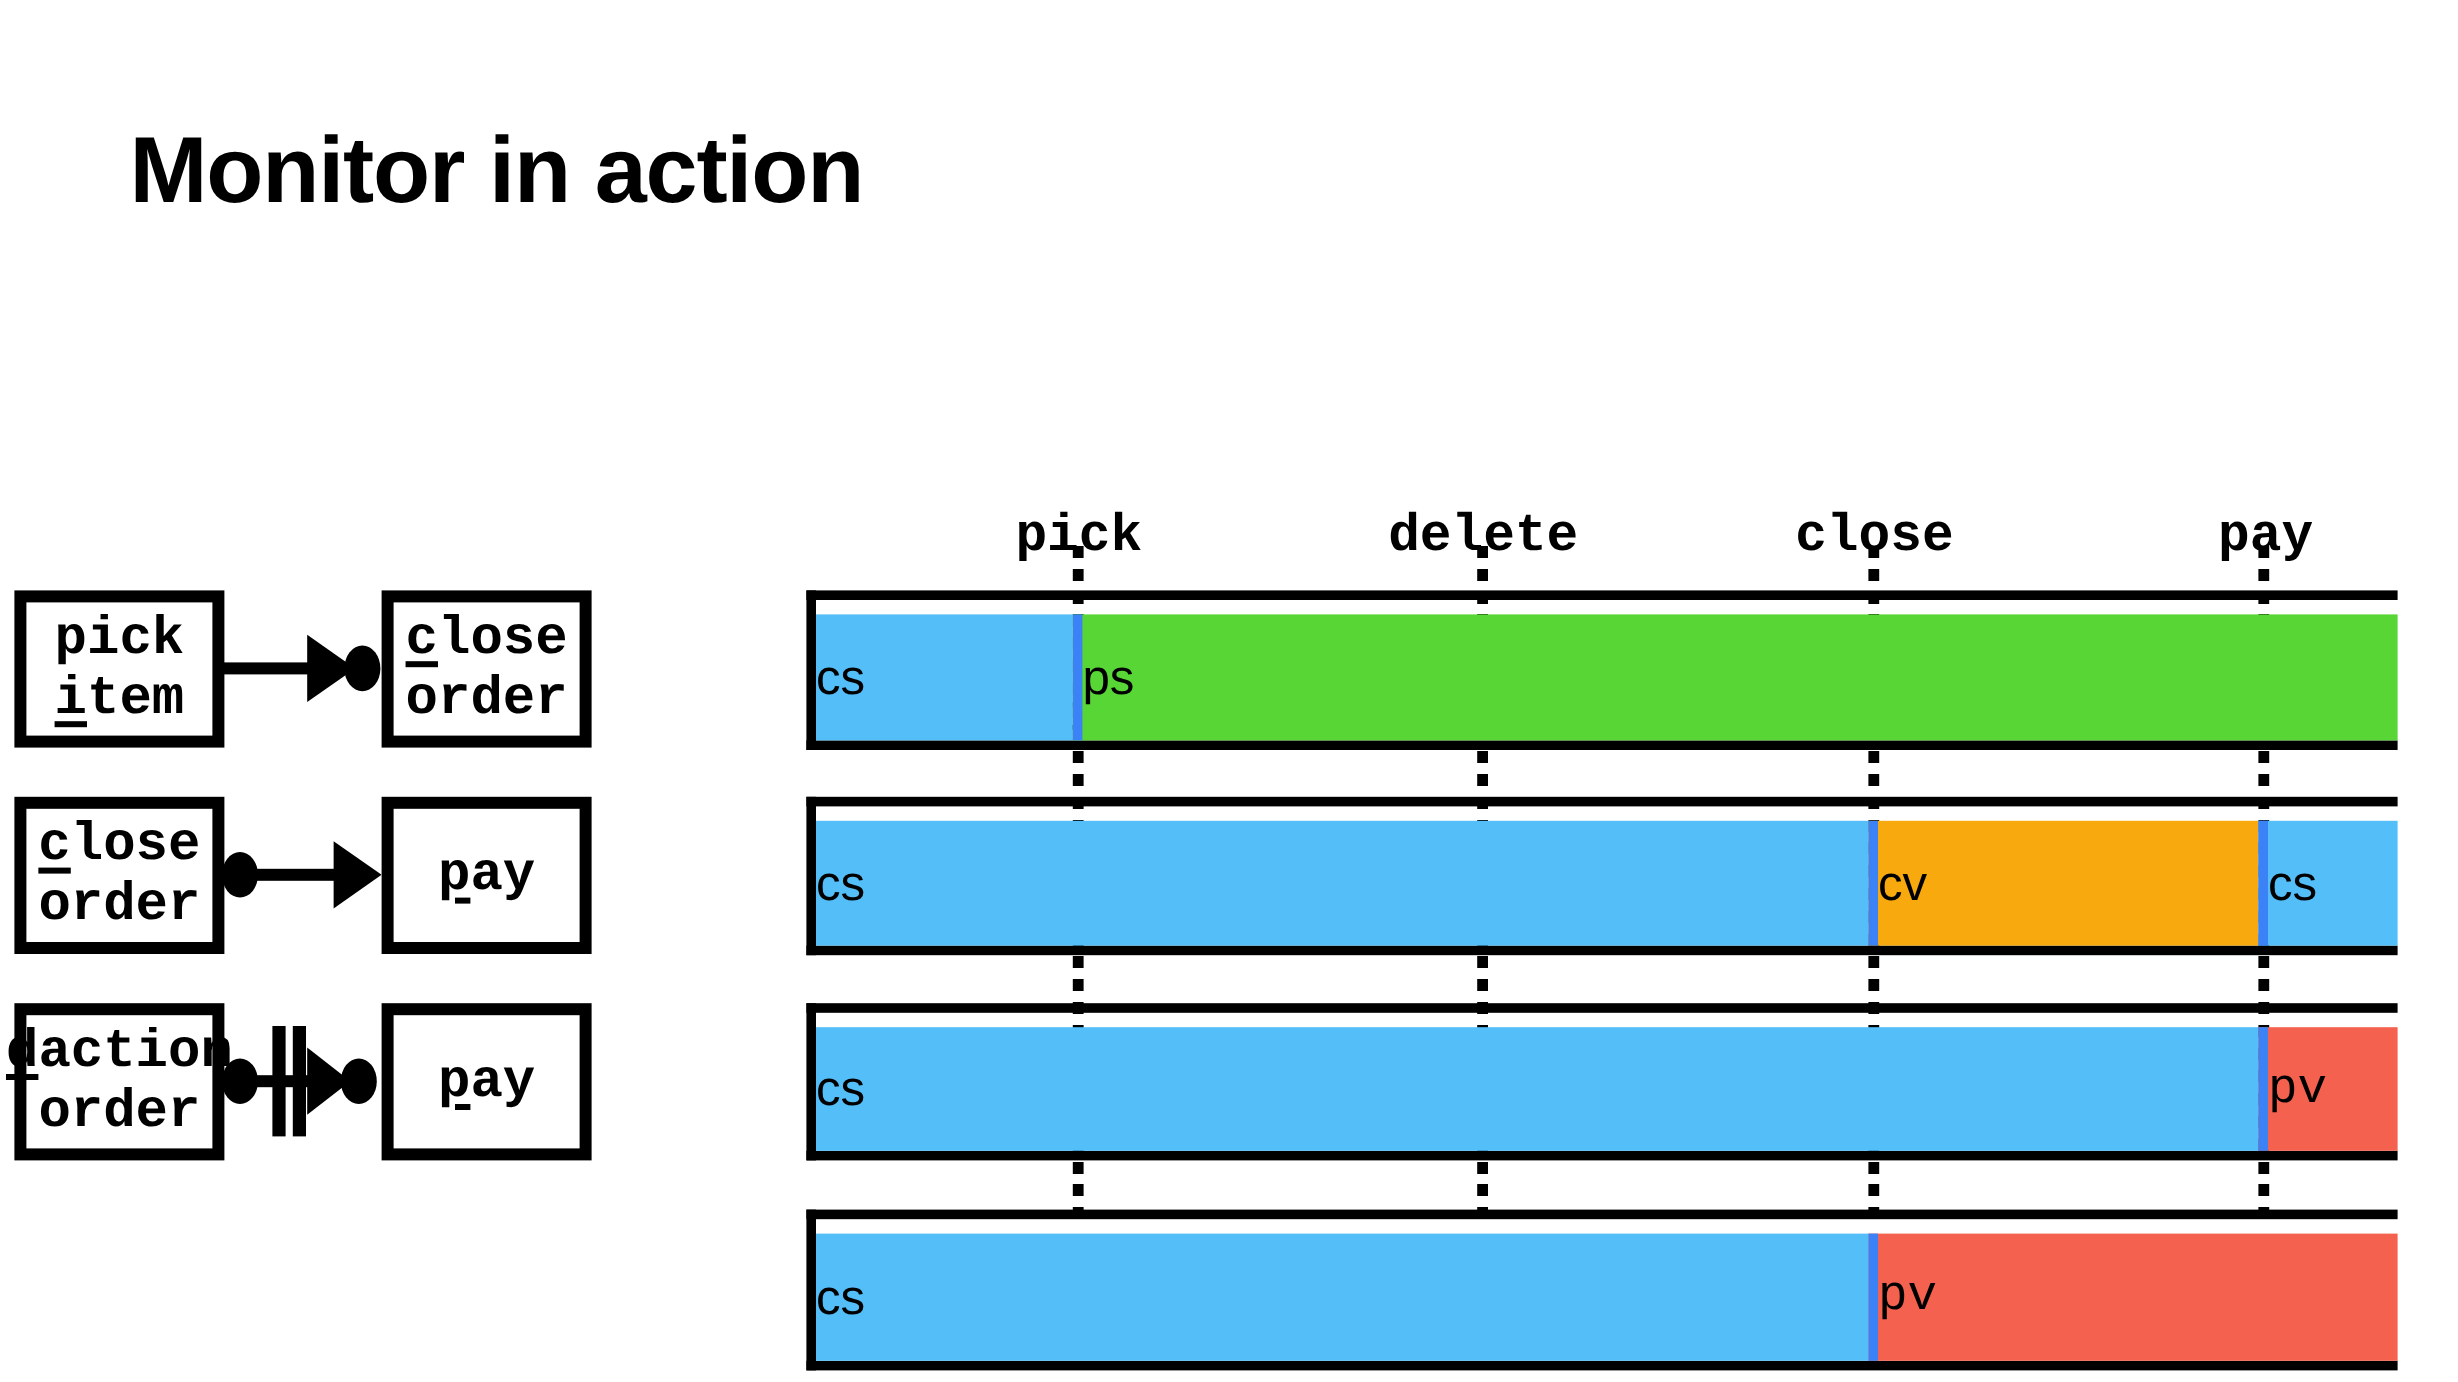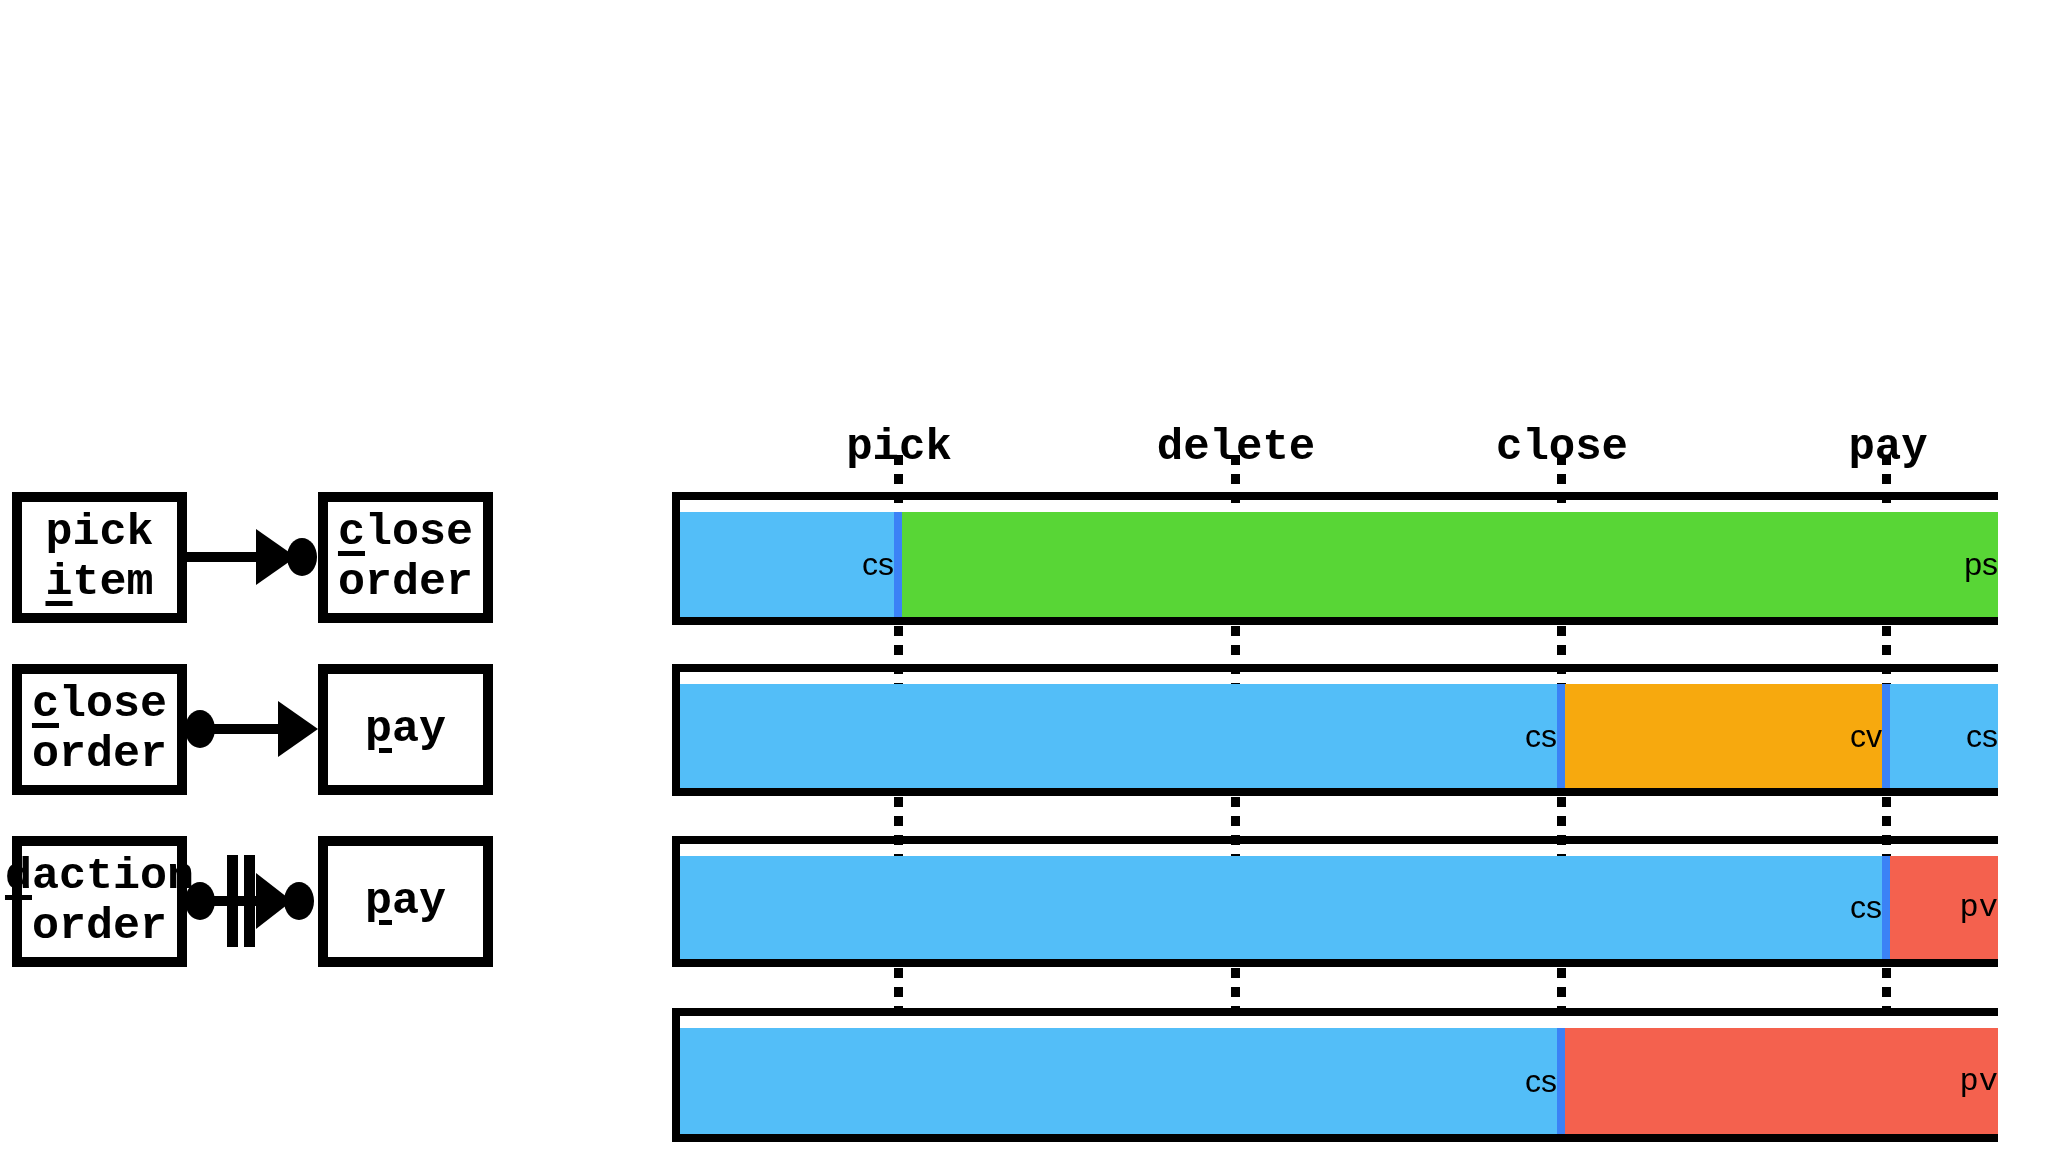--- a/index.html
+++ b/index.html
@@ -24,33 +24,34 @@
             box-sizing:border-box;display:flex;flex-direction:column;justify-content:center;align-items:center;
             font-size:45px;line-height:50px;z-index:2;}
   .rule-box .line{font-family:"Liberation Mono","DejaVu Sans Mono",monospace;font-weight:bold;white-space:pre;}
   .rule-box .u{text-decoration:underline;text-decoration-thickness:5px;text-underline-offset:7px;}
 
   .connector{position:absolute;z-index:2;}
 
   
   .bar{position:absolute;left:672px;width:1326px;box-sizing:border-box;display:flex;z-index:2;
        border-top:8px solid #000;border-bottom:8px solid #000;border-left:8px solid #000;}
-  .seg{box-sizing:border-box;display:flex;align-items:center;justify-content:flex-end;
-       font-size:32px;color:#000;margin-top:12px;}
+  .seg{box-sizing:border-box;display:flex;align-items:center;justify-content:flex-start;
+       font-size:41px;color:#000;margin-top:12px;}
   .seg + .seg{border-left:8px solid #3b82f6;}
   .seg-blue{background:var(--c-blue,#53BEF8);}
   .seg-green{background:var(--c-green,#58D636);}
-  .seg-orange{background:var(--c-orange,#F7A90E);padding-left:22px;}
+  .seg-orange{background:var(--c-orange,#F7A90E);}
   .seg-red{background:var(--c-red,#F4614E);font-family:Liberation Mono, monospace;}
 </style>
 </head>
 <body>
 
 <div class="stage">
 
+  <div class="slide-title">Monitor in action</div>
 
   <div class="col-header" style="left:899px">
     <div class="mono-line">pick</div>
     <div class="mono-line">item</div>
   </div>
   <div class="col-header" style="left:1236px">
     <div class="mono-line">delete</div>
     <div class="mono-line">order</div>
   </div>
   <div class="col-header" style="left:1562px">

